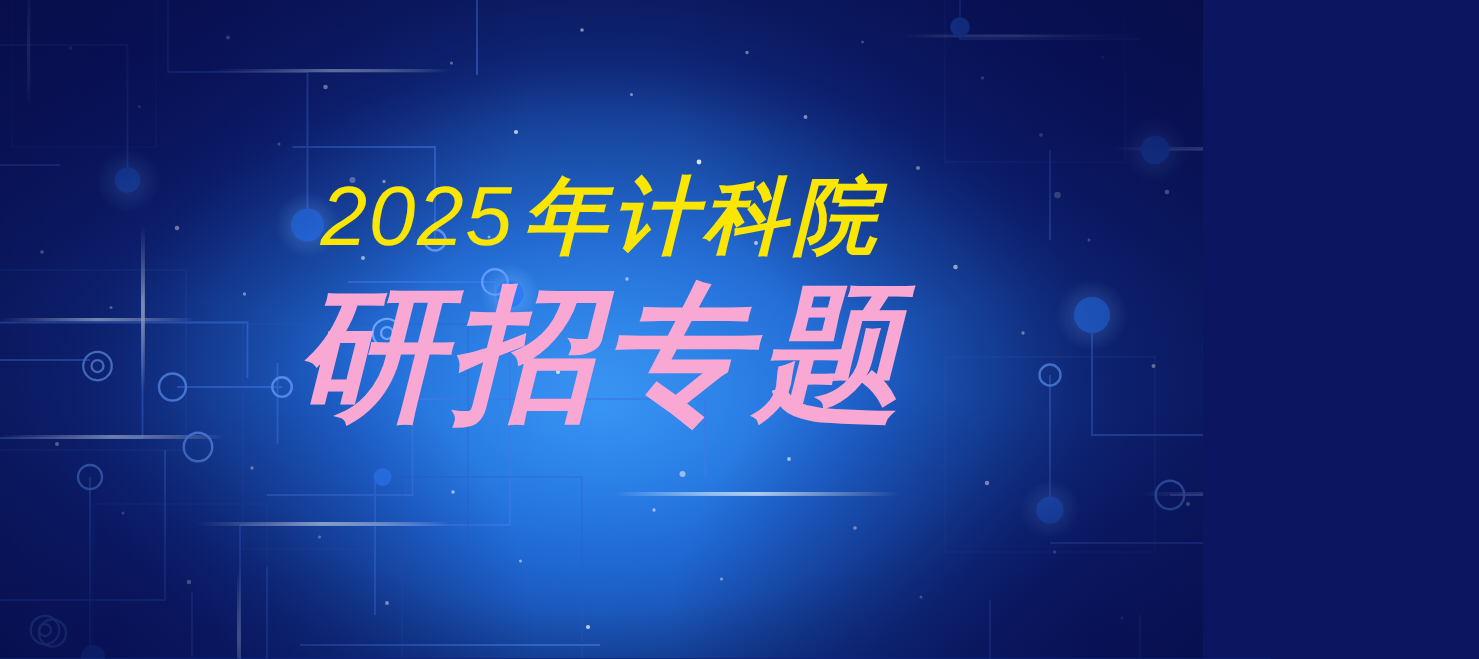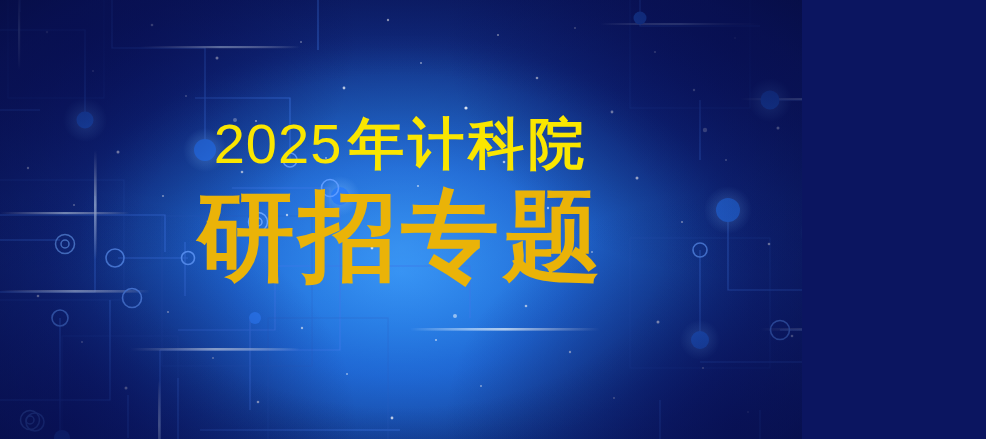--- a/index.html
+++ b/index.html
@@ -9,20 +9,21 @@
   }
   body {
     font-family: "Liberation Sans", sans-serif;
   }
   #banner {
     position: relative;
     width: 802px;
     height: 439px;
     overflow: hidden;
     background: #123a9e;
+    font-style: italic;
   }
   
   .bg-base {
     position: absolute;
     inset: 0;
     background:
       radial-gradient(ellipse 60% 70% at 50% 62%, #2a86ee 0%, #1f72dd 18%, #1a5fcc 34%, #15459f 54%, #102a7e 74%, #0c1a64 100%);
   }
   .bg-vignette {
     position: absolute;
@@ -89,21 +90,21 @@
   .line-top .cn {
     font-weight: 700;
     letter-spacing: 4px;
     margin-left: 6px;
   }
   .line-main {
     margin-top: 8px;
     font-size: 98px;
     line-height: 104px;
     font-weight: 700;
-    color: #eab308;
+    color: #f9a8d4;
     letter-spacing: 4px;
     white-space: nowrap;
   }
 </style>
 </head>
 <body>
 
 <div id="banner">
 
   <div class="bg-base"></div>

